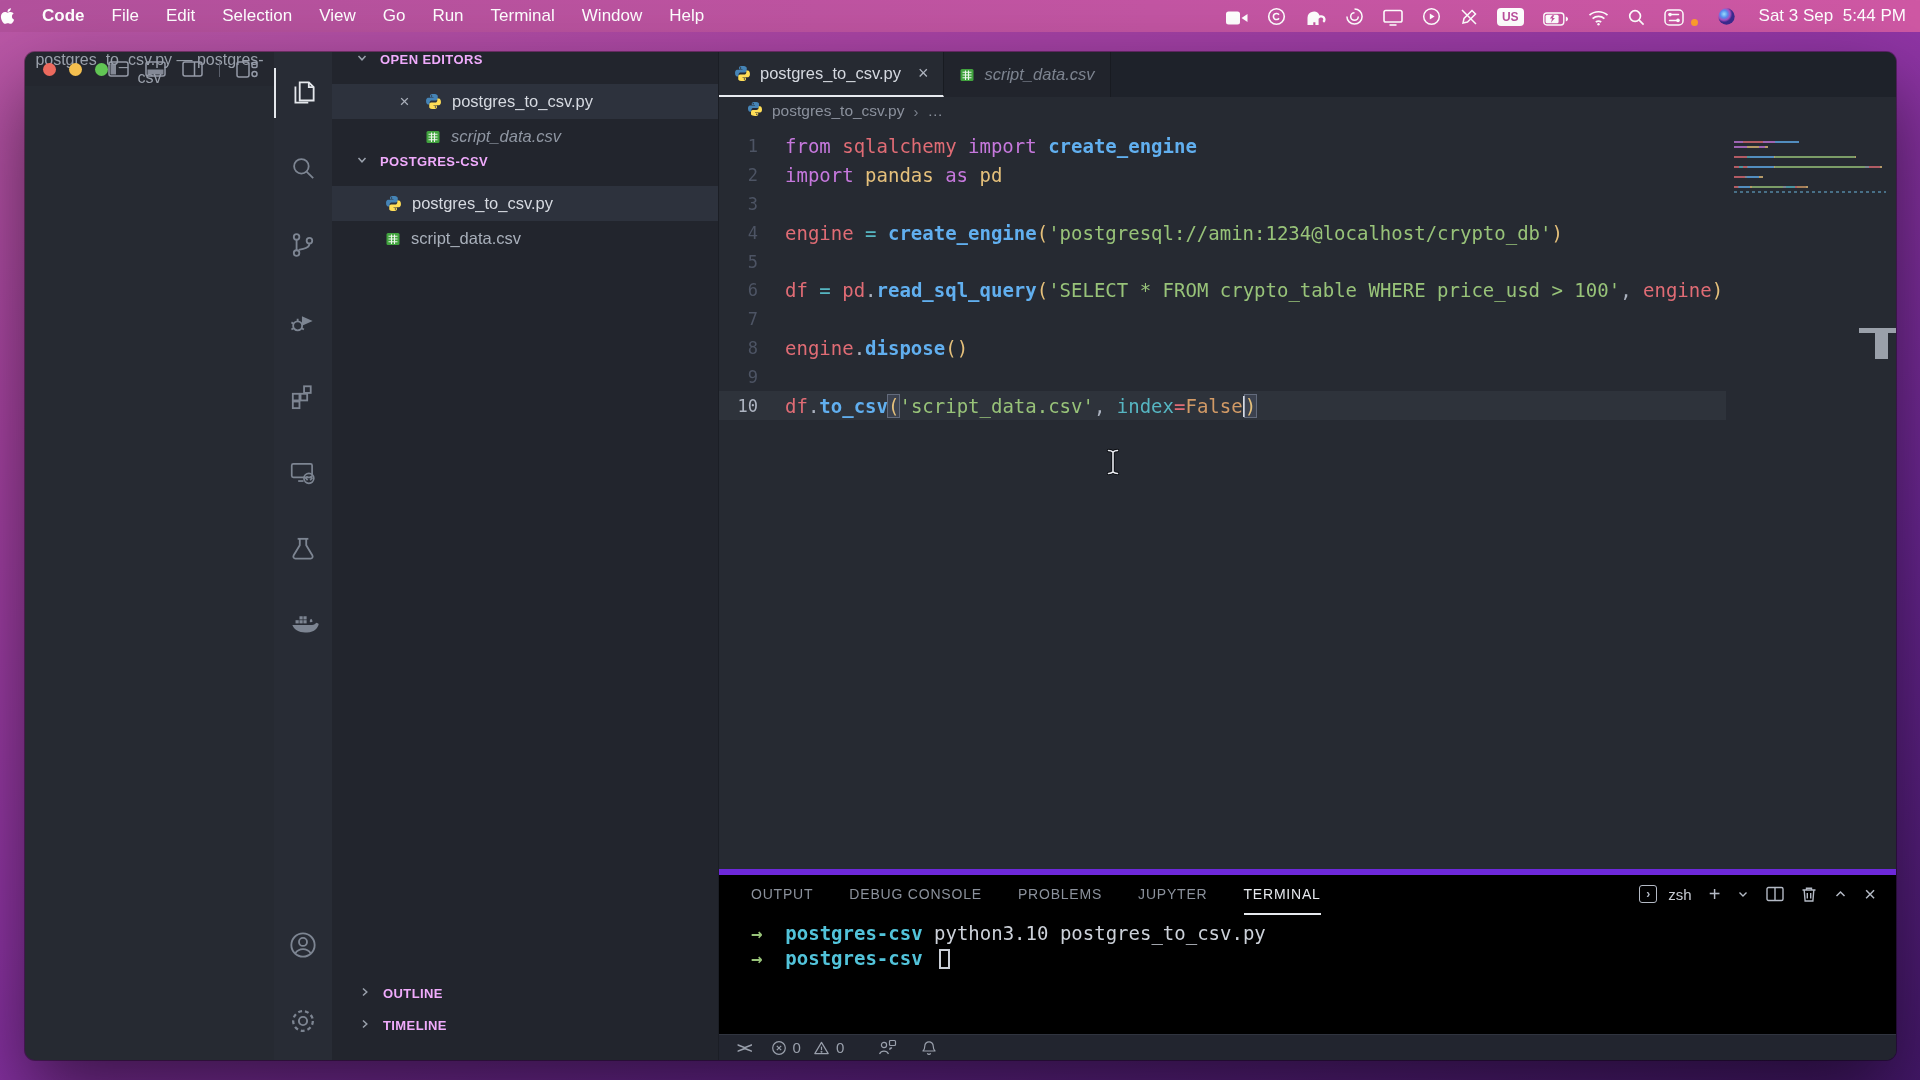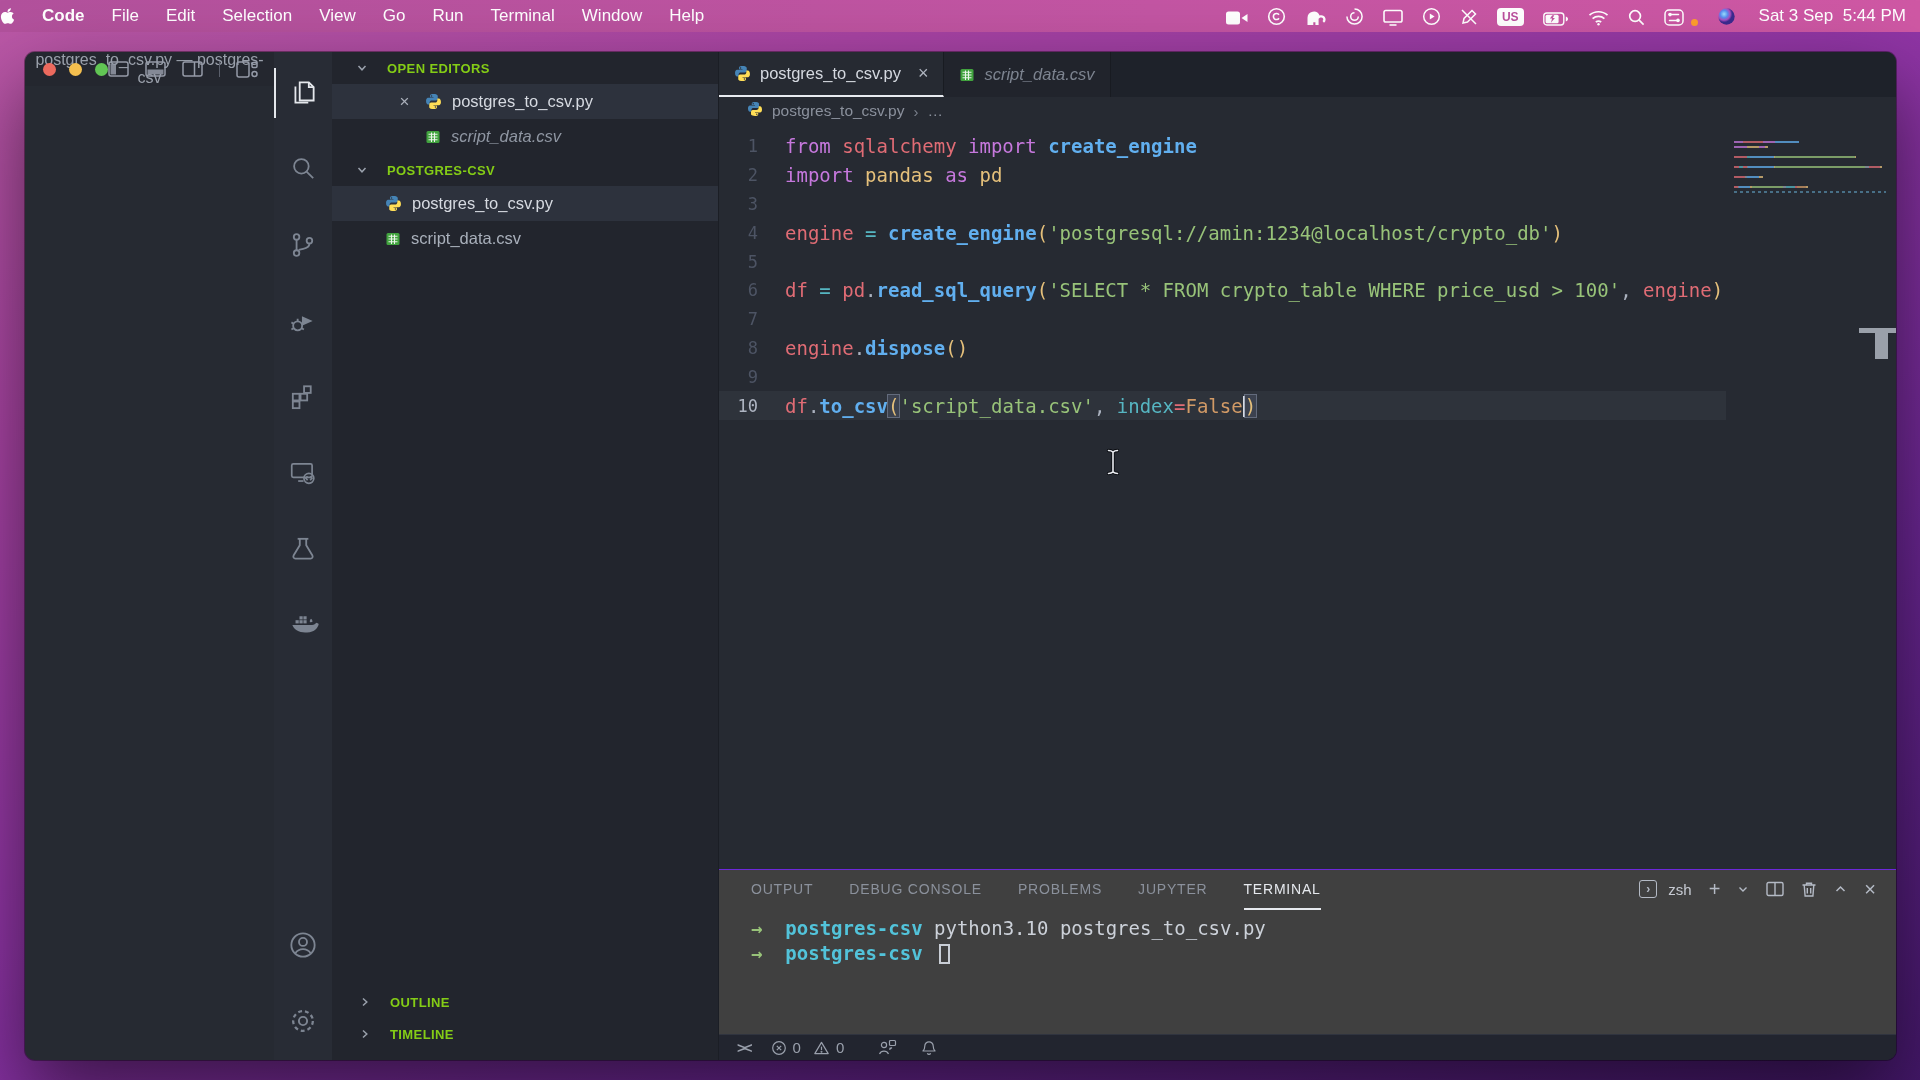--- a/index.html
+++ b/index.html
@@ -40,21 +40,21 @@
   .activitybar { width:58px; background:#282c35; display:flex; flex-direction:column; align-items:center; padding:16px 0 14px; flex:none; }
   .act { width:58px; height:50px; margin-bottom:26px; display:flex; align-items:center; justify-content:center; color:#7d8592; }
   .act.active { color:#e4e7ec; border-left:2px solid #e4e7ec; }
   .act.bottom-first { margin-top:auto; }
   .act svg { display:block; }
 
   
   .sidebar { width:387px; background:#22252d; border-right:1px solid #1b1e25; display:flex; flex-direction:column; flex:none; color:#9aa1ac; }
   .sb-header { height:44px; display:flex; align-items:center; padding:0 20px; color:#8f95a0; font-size:13px; letter-spacing:1px; flex:none; }
   .sb-more { margin-left:auto; font-size:18px; letter-spacing:2px; color:#aab0bb; }
-  .sec-head { height:32px; display:flex; align-items:center; gap:19px; padding-left:24px; font-weight:bold; font-size:13px; letter-spacing:.4px; color:#84cc16; }
+  .sec-head { height:32px; display:flex; gap:12px; padding-left:24px; font-weight:bold; font-size:13px; letter-spacing:.4px; color:#f0abfc; }
   .tree-row { height:35px; display:flex; align-items:center; font-size:16.5px; color:#a9b0bb; }
   .tree-row.selected { background:#2d323d; color:#d6dae1; }
   .tree-row .close-x { width:17px; text-align:center; font-size:17px; color:#aab0bb; margin-right:12px; visibility:hidden; }
   .tree-row.has-close .close-x { visibility:visible; }
   .tree-row.oe { padding-left:64px; }
   .tree-row.fld { padding-left:53px; }
   .tree-row .ficon { margin-right:10px; display:flex; }
   .tree-row .lbl.italic { font-style:italic; color:#8f96a2; }
   .sb-bottom { margin-top:auto; padding-bottom:10px; }
   .sb-bottom .sec-head { padding-left:27px; }
@@ -83,21 +83,21 @@
   .caret{display:inline-block; width:2px; height:21px; background:#d7dbe2; vertical-align:-4px;}
 
   .minimap { position:absolute; top:16px; right:10px; width:152px; }
   .mm-line { height:2.4px; margin-bottom:2.6px; display:flex; opacity:.75; }
   .mm-line span { height:100%; display:inline-block; }
   .mm-dots { height:2.4px; width:152px; background:repeating-linear-gradient(90deg,#5f9ec0 0 3px,transparent 3px 6px); opacity:.6; }
   .scroll-h { position:absolute; top:203px; right:0; width:37px; height:5px; background:#9aa0aa; }
   .scroll-v { position:absolute; top:208px; right:8px; width:13px; height:26px; background:#9aa0aa; }
 
   
-  .panel { height:165px; border-top:1px solid #6d28d9; flex:none; position:relative; background:#404040; }
+  .panel { height:165px; border-top:6px solid #6d28d9; flex:none; position:relative; background:#000000; }
   .panel-tabs { display:flex; gap:36px; padding-left:32px; height:40px; align-items:stretch; }
   .ptab { display:flex; align-items:center; font-size:14px; letter-spacing:.8px; color:#8b919c; border-bottom:2px solid transparent; }
   .ptab.active { color:#e6e9ee; border-bottom-color:#e6e9ee; }
   .panel-controls { position:absolute; right:20px; top:9px; display:flex; align-items:center; gap:17px; color:#b4bac5; }
   .panel-controls svg { display:block; }
   .shell-label { font-size:15px; color:#c6cad2; margin-left:-6px; }
   .pc-glyph { font-size:20px; line-height:1; color:#b4bac5; }
   .term-box { width:18px; height:18px; border:1.4px solid #b4bac5; border-radius:3px; display:flex; align-items:center; justify-content:center; font-size:12px; font-weight:bold; }
 
   .terminal { padding:6px 0 0 32px; font-family:"DejaVu Sans Mono", monospace; font-size:19px; line-height:25px; color:#ccd1d9; }

